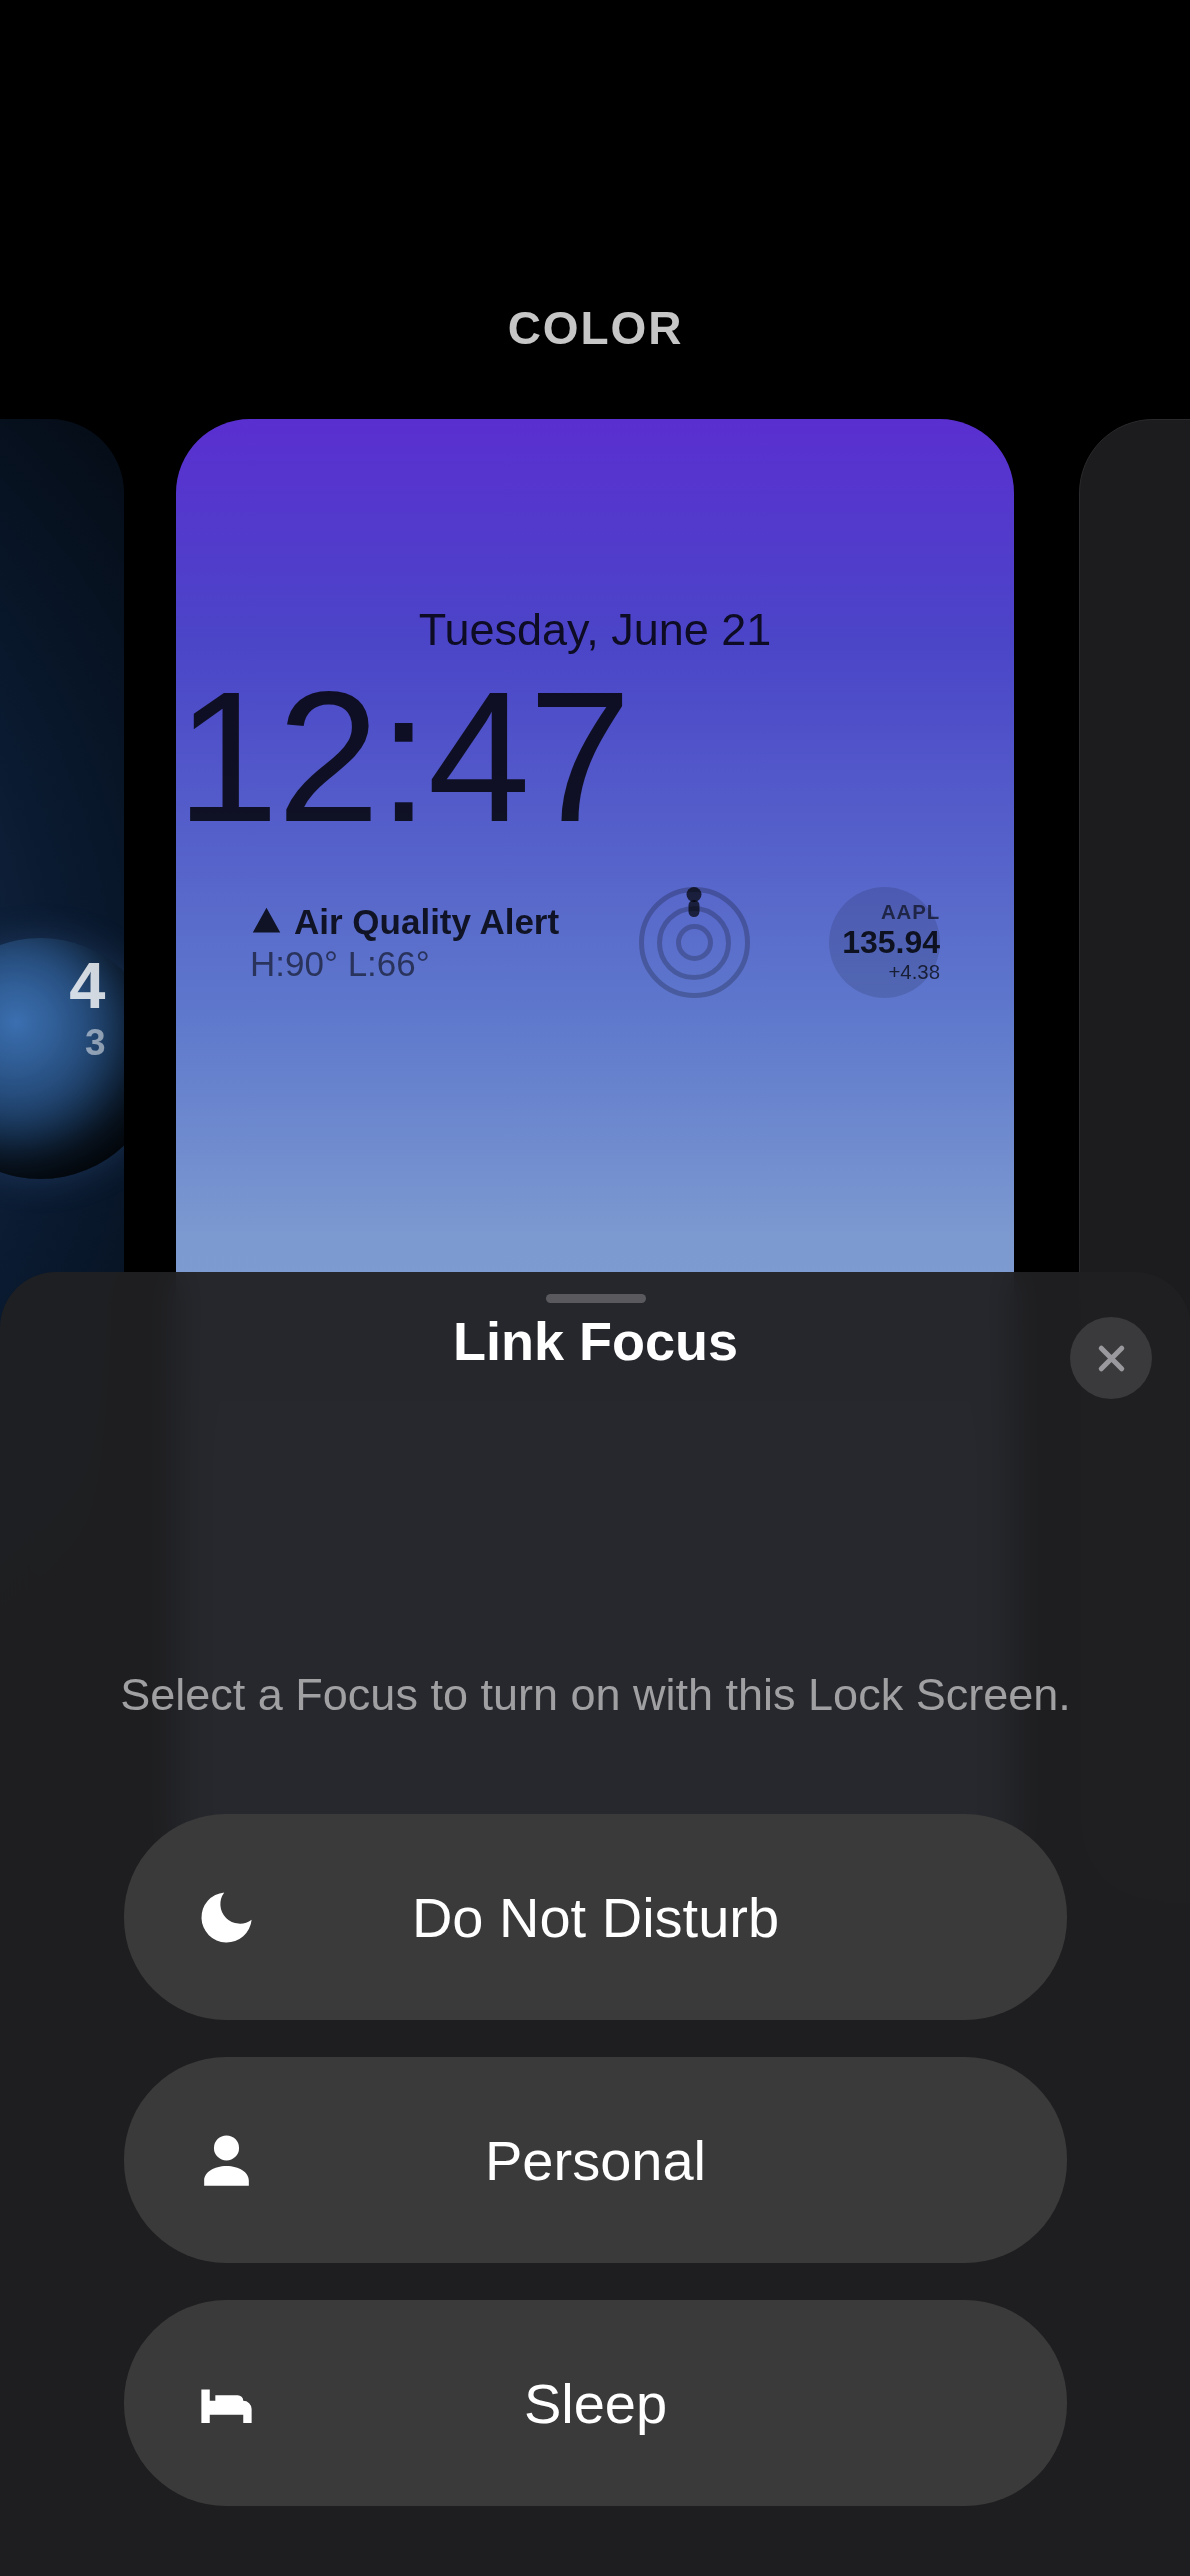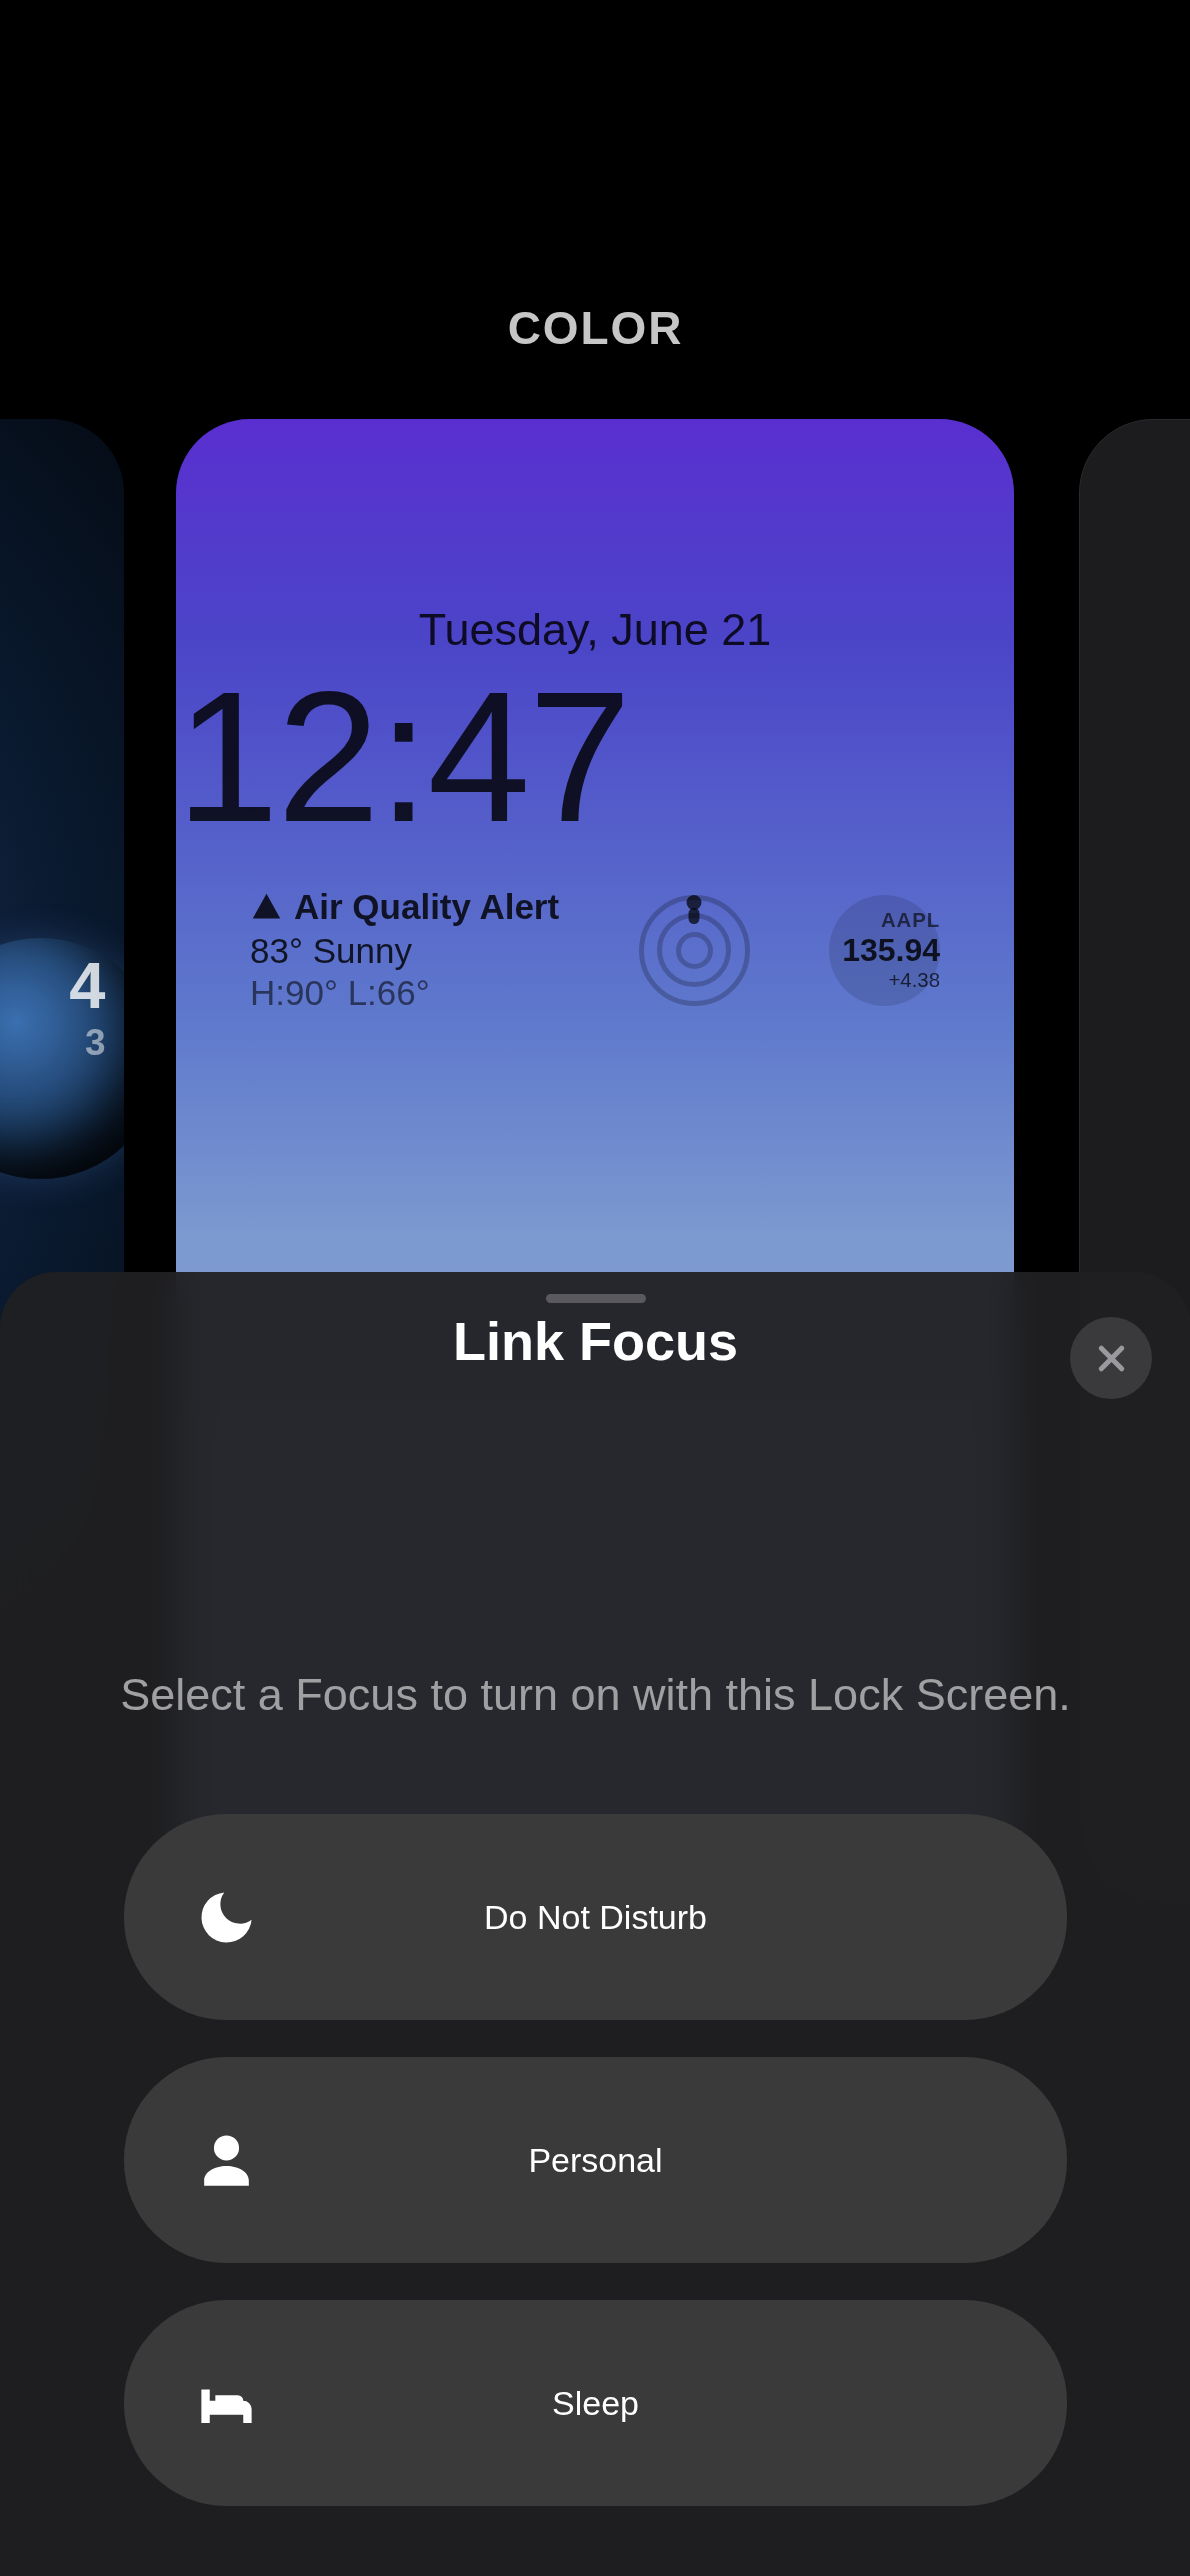--- a/index.html
+++ b/index.html
@@ -261,21 +261,21 @@
   transform: translateY(-50%);
   width: 74px;
   height: 74px;
   display: flex;
   align-items: center;
   justify-content: center;
 }
 .focus-item .icon svg { width: 67px; height: 67px; fill: #fff; }
 .focus-item .label {
   color: #fff;
-  font-size: 34px;
+  font-size: 56px;
   font-weight: 500;
 }
 
 .alert-tri {
   width: 33px;
   height: 33px;
   fill: rgba(0,0,0,0.82);
 }
 </style>
 </head>
@@ -293,21 +293,20 @@
   <div class="ls-date">Tuesday, June 21</div>
   <div class="ls-time">12:47</div>
   <div class="ls-widgets">
     <div class="ls-weather">
       <div class="ls-wline1">
         <svg class="alert-tri" viewBox="0 0 24 24">
             <path d="M12 2 L22 20 L2 20 Z M11 9h2v5h-2z M11 16h2v2h-2z"></path>
           </svg>
         <span>Air Quality Alert</span>
       </div>
-      <div class="ls-wline2">83° Sunny</div>
       <div class="ls-wline3">H:90° L:66°</div>
     </div>
     <div class="ls-tracker">
       <div class="ring r1"></div>
       <div class="ring r2"></div>
       <div class="ring r3"></div>
       <div class="dot"></div>
       <div class="dot dot2"></div>
     </div>
     <div class="ls-stock">

